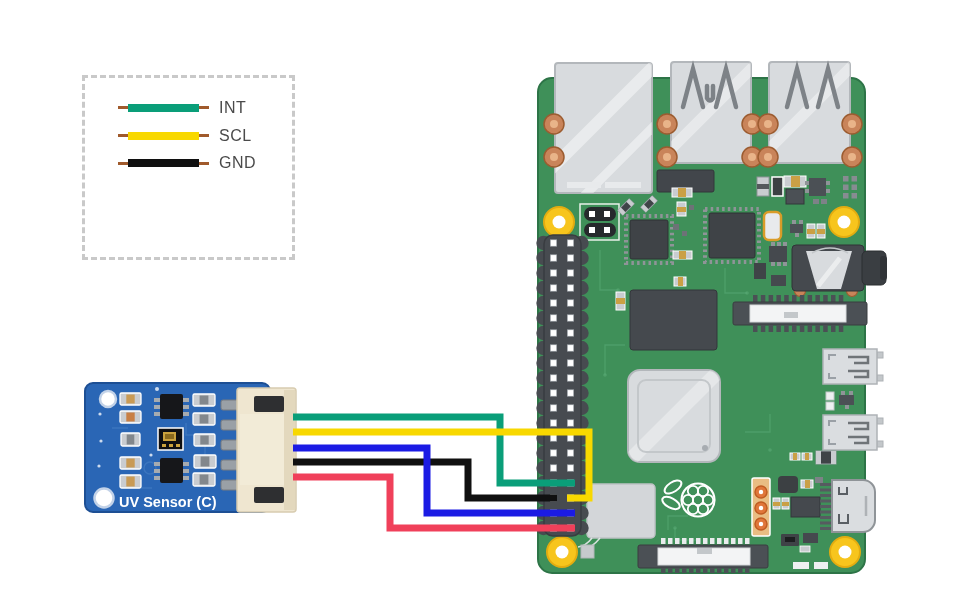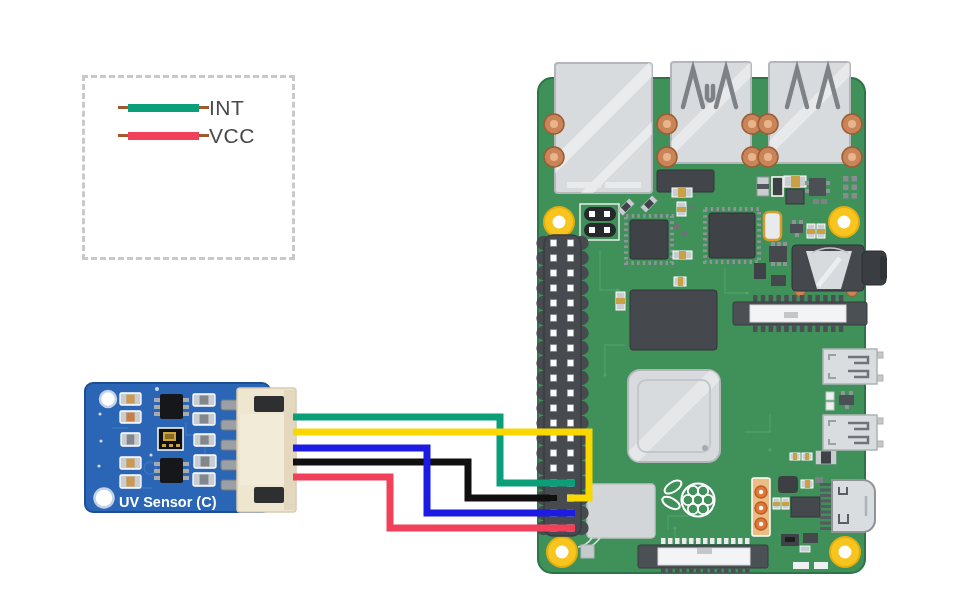--- a/index.html
+++ b/index.html
@@ -5,40 +5,46 @@
   html,body{margin:0;padding:0;background:#fff;}
   .canvas{position:relative;width:960px;height:616px;background:#ffffff;overflow:hidden;
           font-family:"Liberation Sans",sans-serif;}
   .scene{position:absolute;left:0;top:0;width:960px;height:616px;}
   
   .legend{position:absolute;left:82px;top:75px;width:207px;height:163px;
           border:3px dashed #c9c9c9;background:#fff;padding-top:16px;box-sizing:content-box;z-index:5;}
   .legend-row{position:relative;height:27.7px;display:flex;align-items:center;}
   .lead{position:relative;margin-left:33px;width:91px;height:3px;background:#a05a2c;flex:0 0 auto;}
   .bar{position:absolute;left:10px;top:-2.5px;width:71px;height:8px;}
-  .legend-label{font-size:21px;color:#4a4a4a;letter-spacing:.5px;line-height:1;}
+  .legend-label{margin-left:10px;font-size:16px;color:#4a4a4a;letter-spacing:.5px;line-height:1;}
   svg text{font-family:"Liberation Sans",sans-serif;}
 </style>
 </head>
 <body>
 
 <div class="canvas">
 
   <div class="legend">
     <div class="legend-row">
       <div class="lead" style="background: rgb(160, 90, 44);">
           <div class="bar" style="background: rgb(10, 158, 121);"></div>
         </div>
       <span class="legend-label">INT</span>
     </div>
     <div class="legend-row">
       <div class="lead" style="background: rgb(160, 90, 44);">
-          <div class="bar" style="background: rgb(240, 64, 90);"></div>
+          <div class="bar" style="background: rgb(248, 216, 0);"></div>
         </div>
-      <span class="legend-label">VCC</span>
+      <span class="legend-label">SCL</span>
+    </div>
+    <div class="legend-row">
+      <div class="lead" style="background: rgb(160, 90, 44);">
+          <div class="bar" style="background: rgb(16, 16, 16);"></div>
+        </div>
+      <span class="legend-label">GND</span>
     </div>
   </div>
 
   <svg class="scene" viewBox="0 0 960 616">
     <defs>
       <clipPath id="clip-eth">
           <rect x="555" y="63" width="97" height="130" rx="3"></rect>
         </clipPath>
       <clipPath id="clip-usb1">
           <rect x="671" y="62" width="80" height="101" rx="3"></rect>

